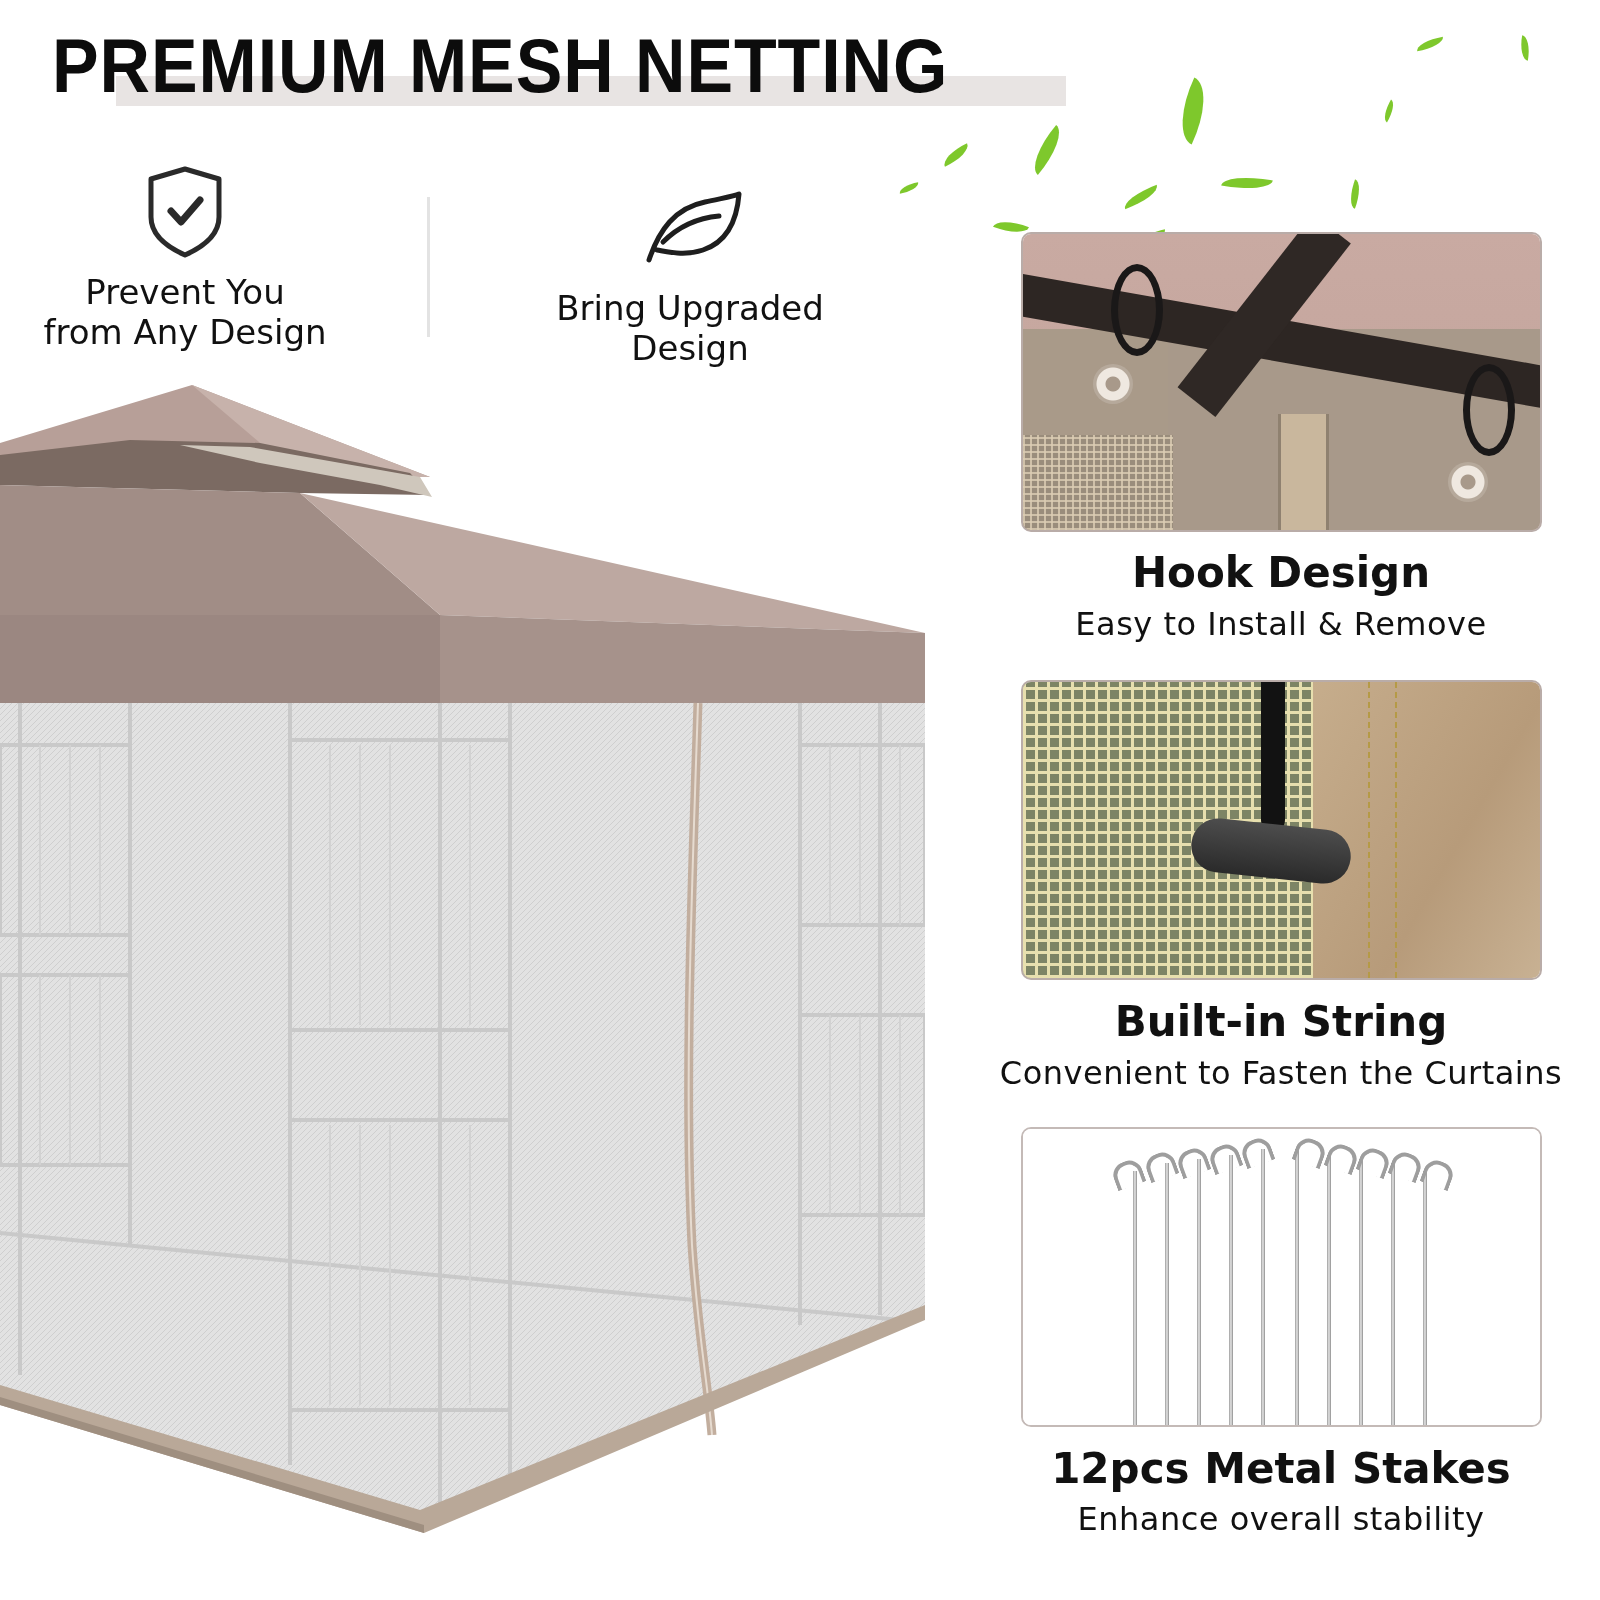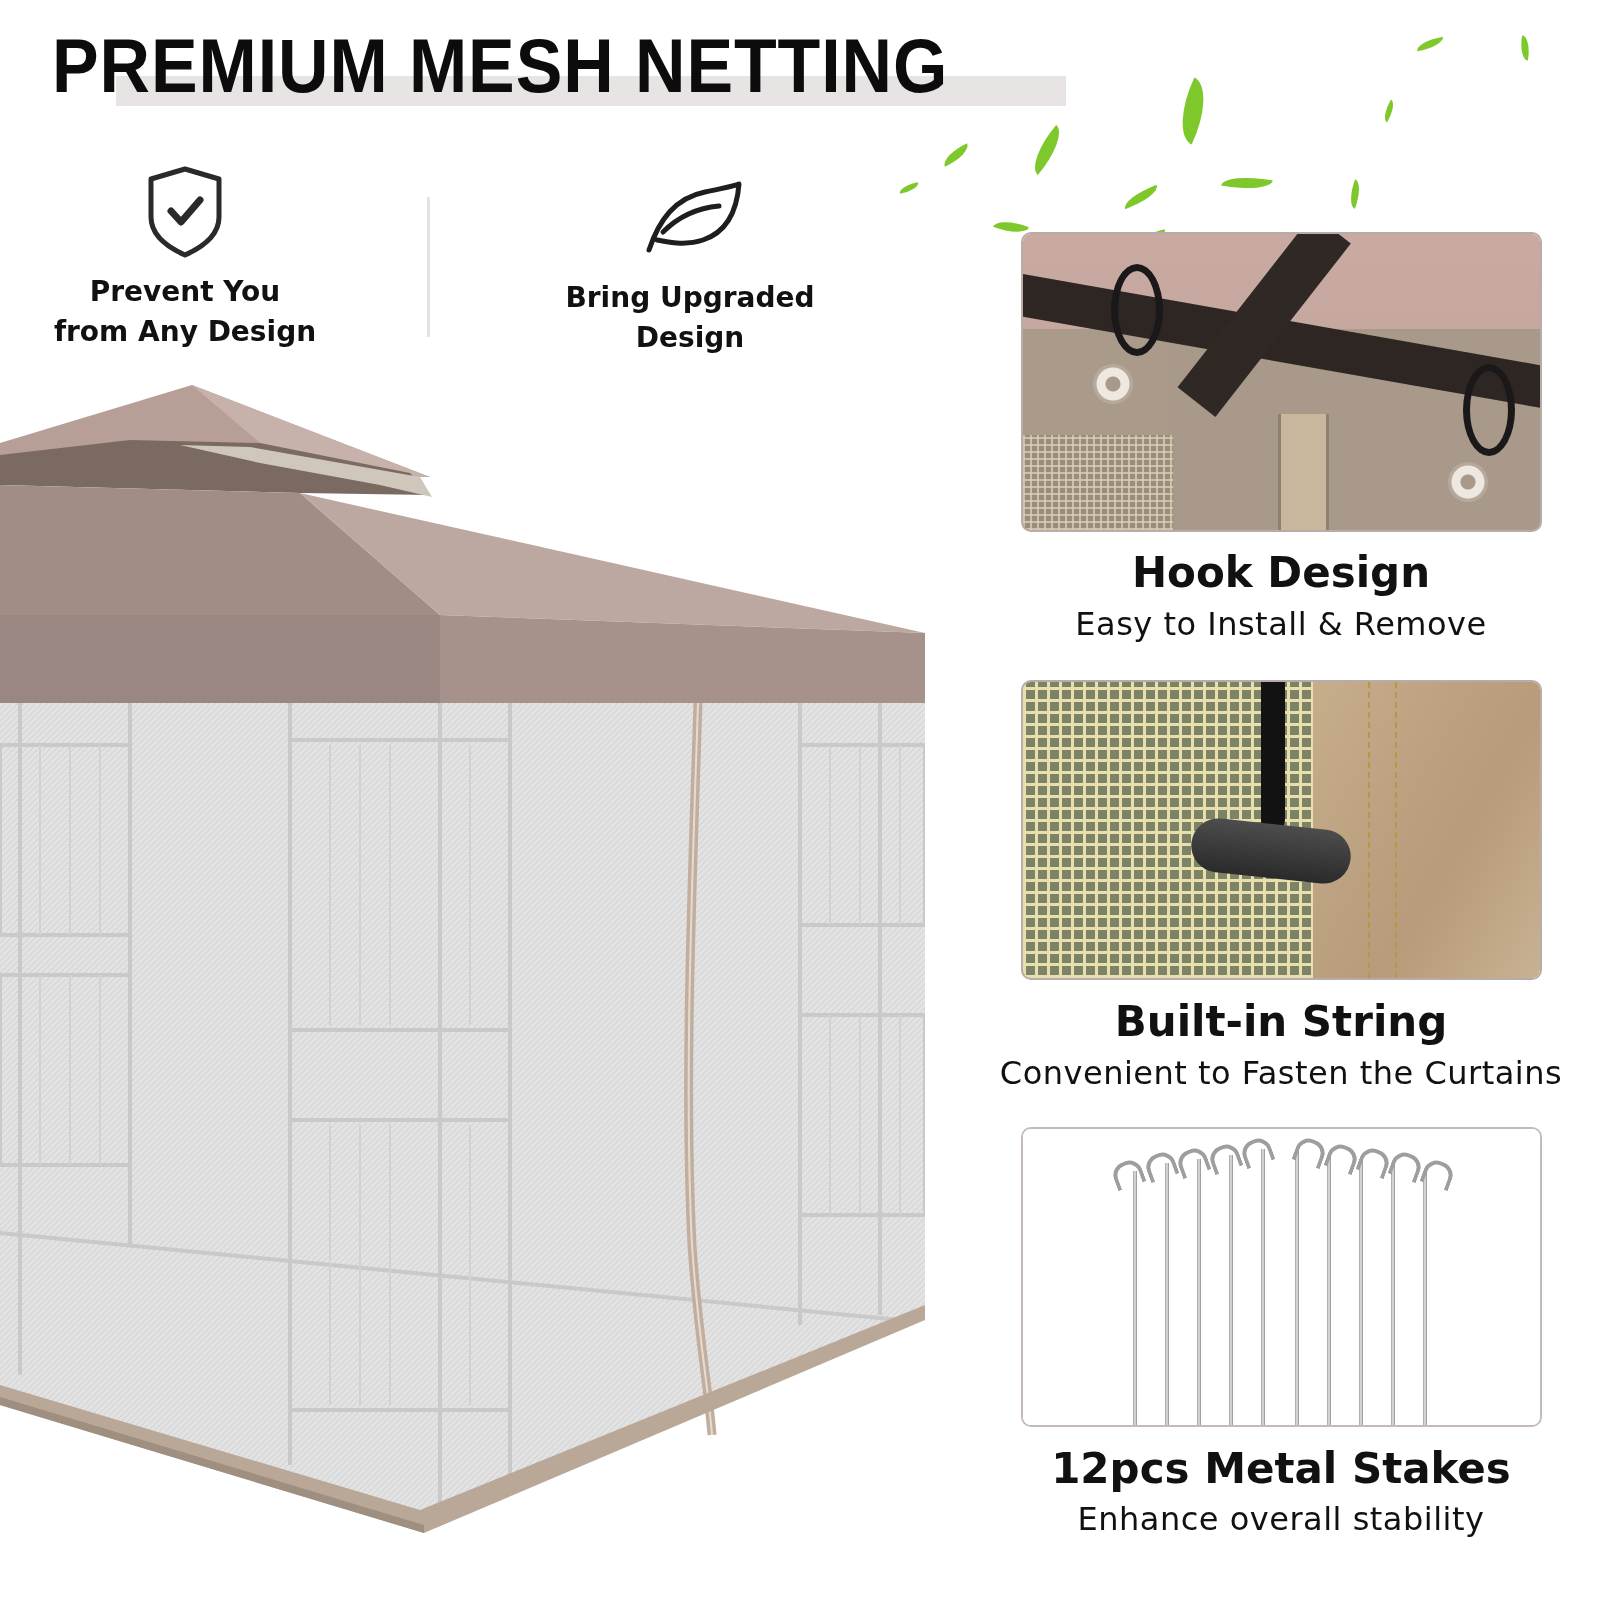--- a/index.html
+++ b/index.html
@@ -4,21 +4,21 @@
 <style>
   html, body { margin:0; padding:0; background:#ffffff; }
   body { width:1600px; height:1600px; position:relative; overflow:hidden; font-family:"Liberation Sans", "DejaVu Sans", sans-serif; color:#111; }
   .abs { position:absolute; }
 
   
   .title-bar { left:116px; top:76px; width:950px; height:30px; background:#e8e4e3; }
   .title { left:52px; top:22px; font-size:76px; font-weight:700; letter-spacing:1px; color:#0c0c0c; transform:scaleX(0.92); transform-origin:left top; white-space:nowrap; }
 
   
-  .feature { text-align:center; color:#111; font-size:28px; line-height:40px; font-family:"DejaVu Sans", sans-serif; font-weight:700; }
+  .feature { text-align:center; color:#111; font-size:34px; line-height:40px; font-family:"DejaVu Sans", sans-serif; font-weight:400; }
   .feature .label { display:block; }
   .divider { left:427px; top:197px; width:3px; height:140px; background:#e3e3e3; }
 
   
   .leaf { background:#7ec82c; border-radius:0 100% 0 100%; }
 
   
   .panel { left:1021px; width:521px; border-radius:10px; overflow:hidden; border:2px solid #b9aca8; box-sizing:border-box; }
   .cap-title { text-align:center; font-size:42px; font-weight:700; font-family:"DejaVu Sans", sans-serif; color:#111; width:660px; left:951px; }
   .cap-sub { text-align:center; font-size:32px; font-family:"DejaVu Sans", sans-serif; font-weight:400; color:#111; width:680px; left:941px; letter-spacing:0.5px; }
@@ -67,21 +67,21 @@
     </svg>
   </div>
   <div class="feature">
     <span class="label">Prevent You</span>
     <span class="label">from Any Design</span>
   </div>
 </div>
 
 <div class="abs divider"></div>
 
-<div class="abs" style="left:510px; top:180px; width:360px;">
+<div class="abs" style="left:510px; top:190px; width:360px;">
   <div style="width:110px; height:80px; margin:0 auto 18px;">
     <svg width="110" height="80" viewBox="0 0 110 80">
       <path d="M14 70 C24 40 40 18 70 12 C88 8 100 6 104 4 C102 30 92 52 68 60 C50 66 34 62 22 60" fill="none" stroke="#1e1e1e" stroke-width="5" stroke-linecap="round" stroke-linejoin="round"></path>
       <path d="M28 52 C44 36 62 28 84 26" fill="none" stroke="#1e1e1e" stroke-width="5" stroke-linecap="round"></path>
     </svg>
   </div>
   <div class="feature">
     <span class="label">Bring Upgraded</span>
     <span class="label">Design</span>
   </div>

